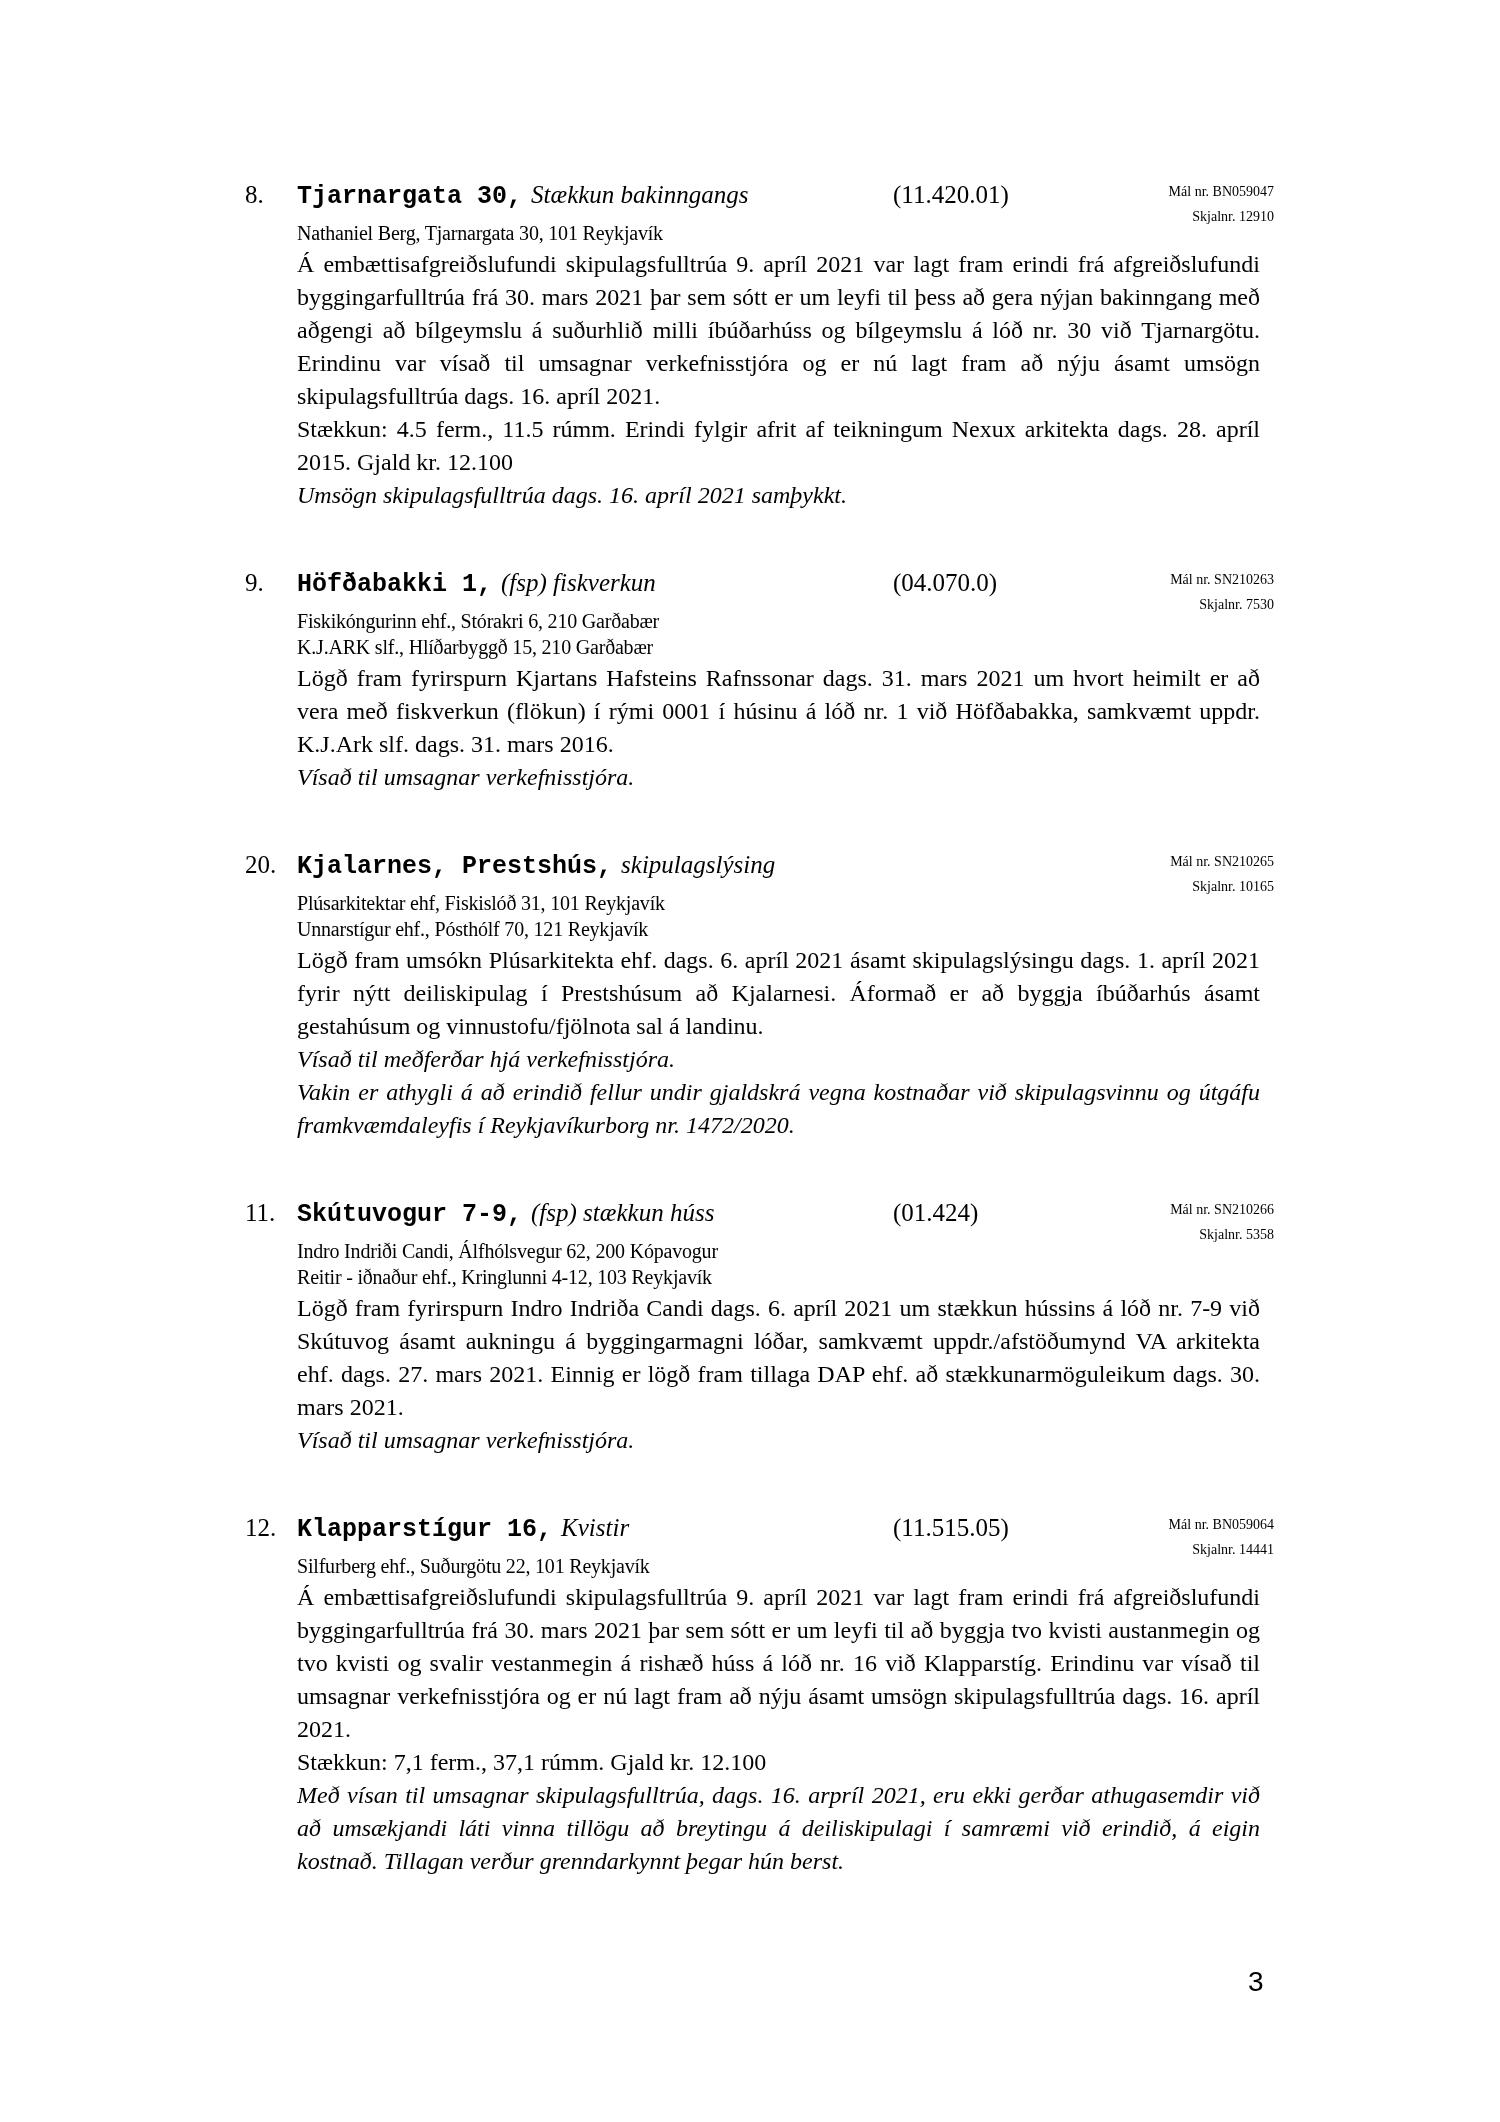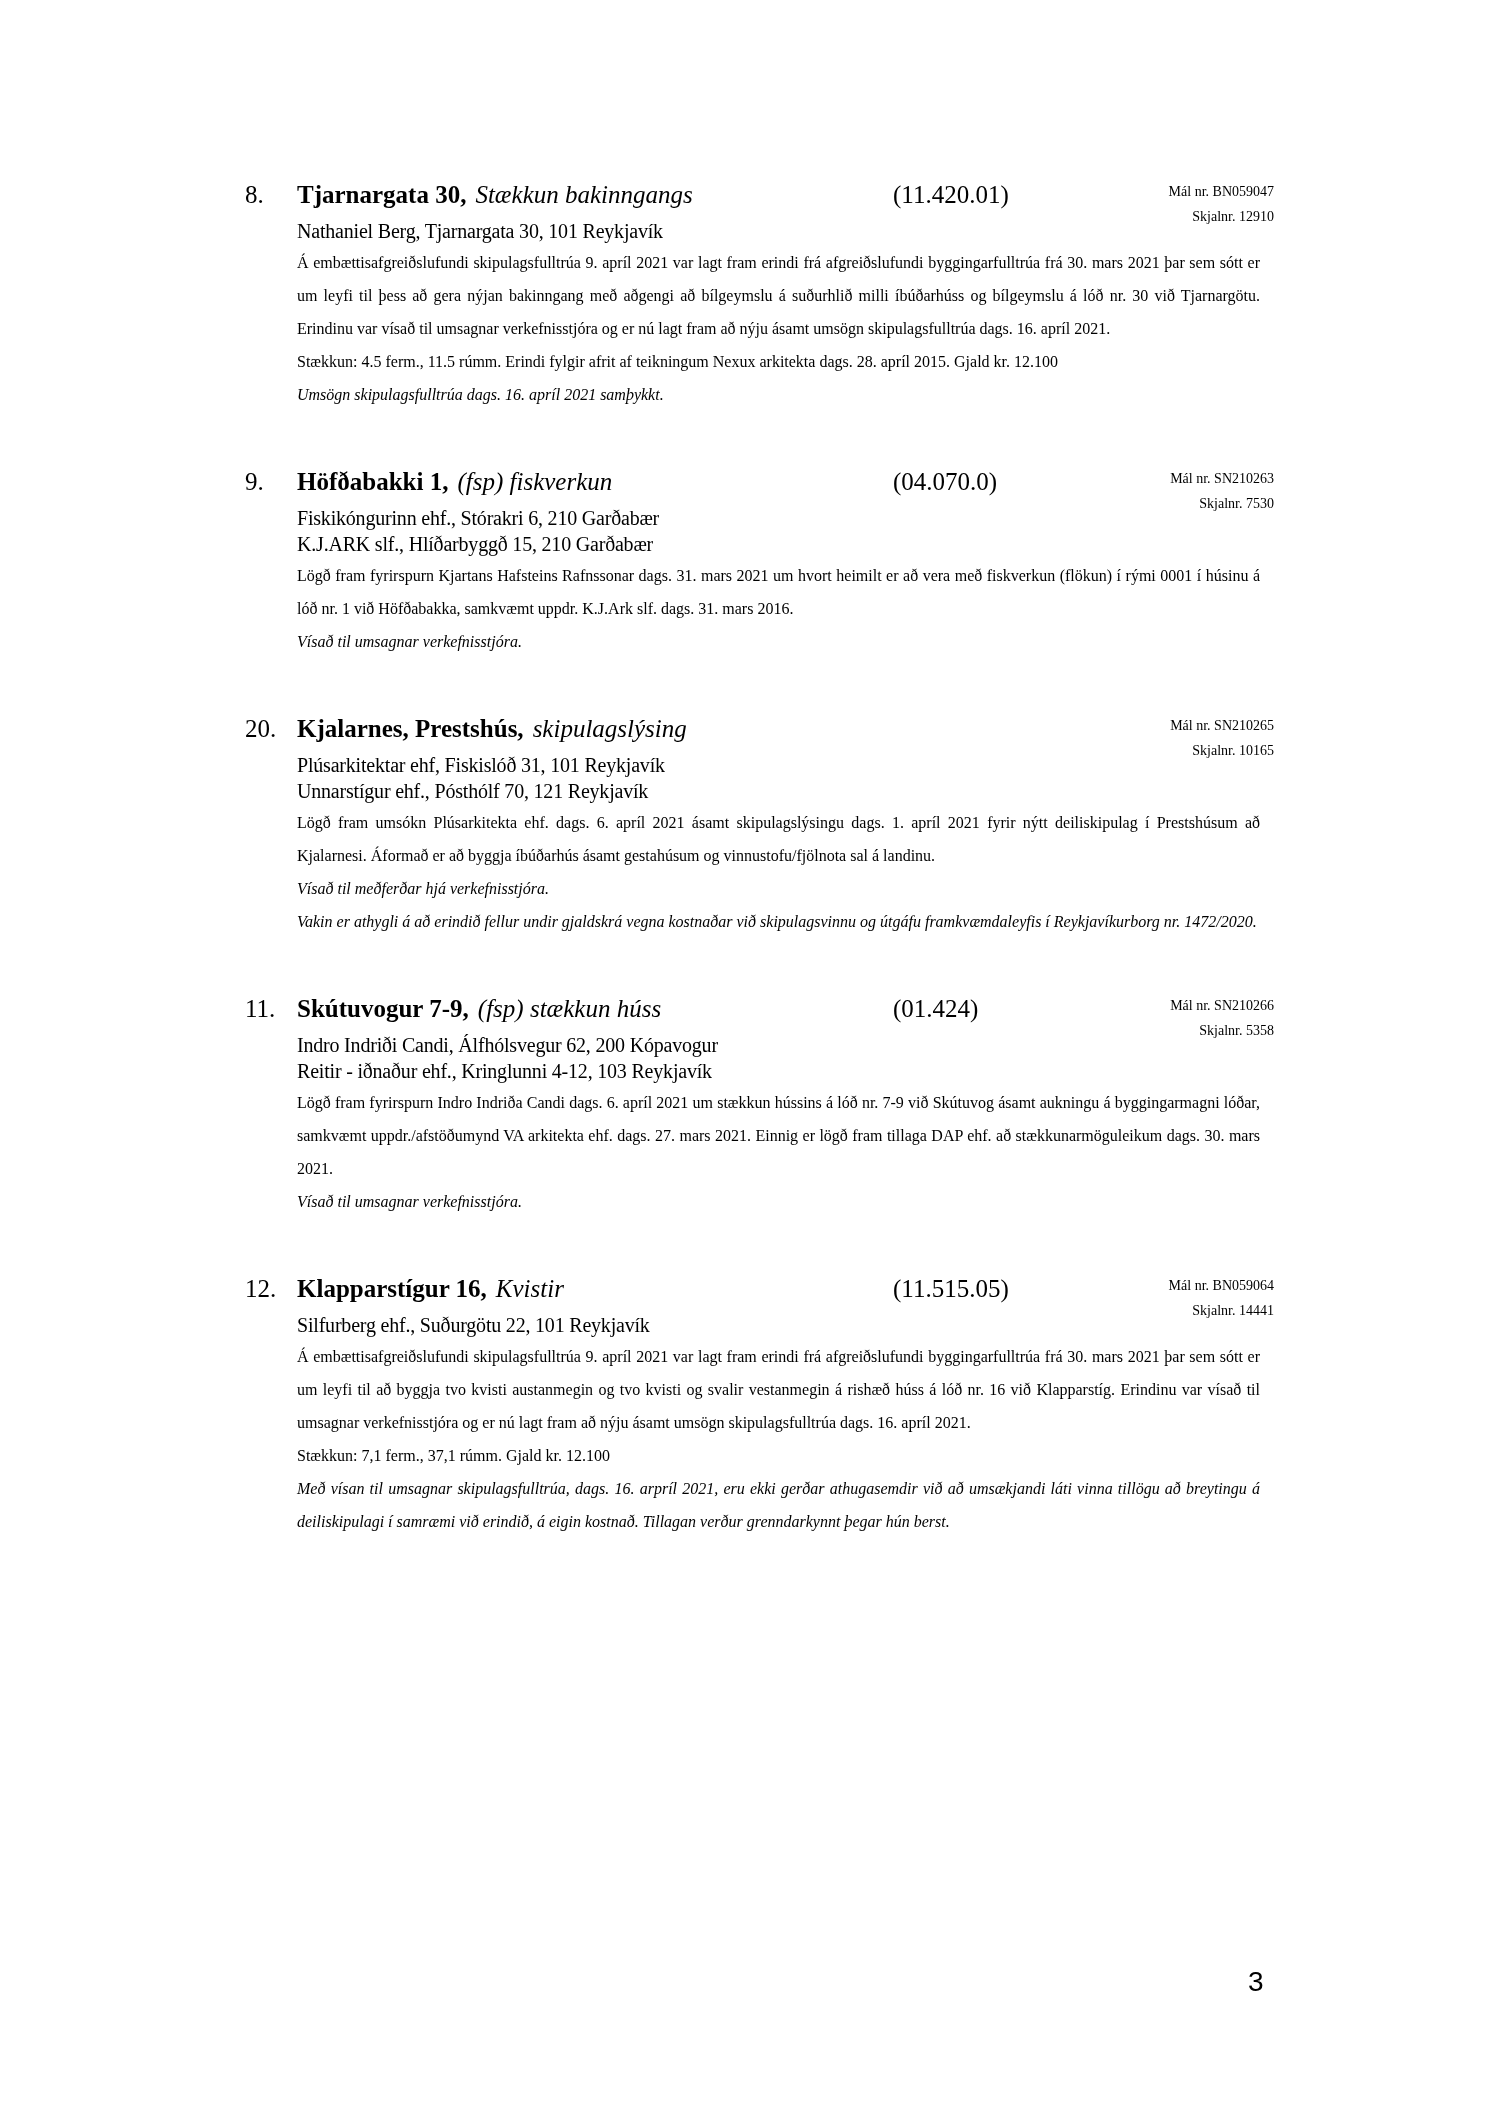--- a/index.html
+++ b/index.html
@@ -39,21 +39,21 @@
     min-height: 34px;
     margin-bottom: 6px;
   }
   .title {
     margin: 0;
     font-size: 25px;
     font-weight: normal;
     line-height: 34px;
     white-space: nowrap;
   }
-  .title .bold { font-weight: bold; }
+  .title .bold { font-weight: bold; font-family: Liberation Mono, monospace; }
   .title .ital { font-style: italic; margin-left: 9px; text-align: center; }
   .code {
     position: absolute;
     left: 596px;
     top: 0;
     font-size: 25px;
     line-height: 34px;
   }
   .meta {
     position: absolute;
@@ -65,21 +65,21 @@
     white-space: nowrap;
   }
   .addresses {
     font-size: 20px;
     line-height: 26px;
     letter-spacing: -0.2px;
   }
   .body-block { margin-top: 2px; }
   .body-block p {
     margin: 0;
-    font-size: 16px;
+    font-size: 24px;
     line-height: 33px;
     text-align: justify;
     text-align-last: left;
   }
   .body-block p.italic { font-style: italic; }
   .page-num {
     position: absolute;
     left: 1248px;
     top: 1966px;
     font-family: "Liberation Sans", "DejaVu Sans", sans-serif;

